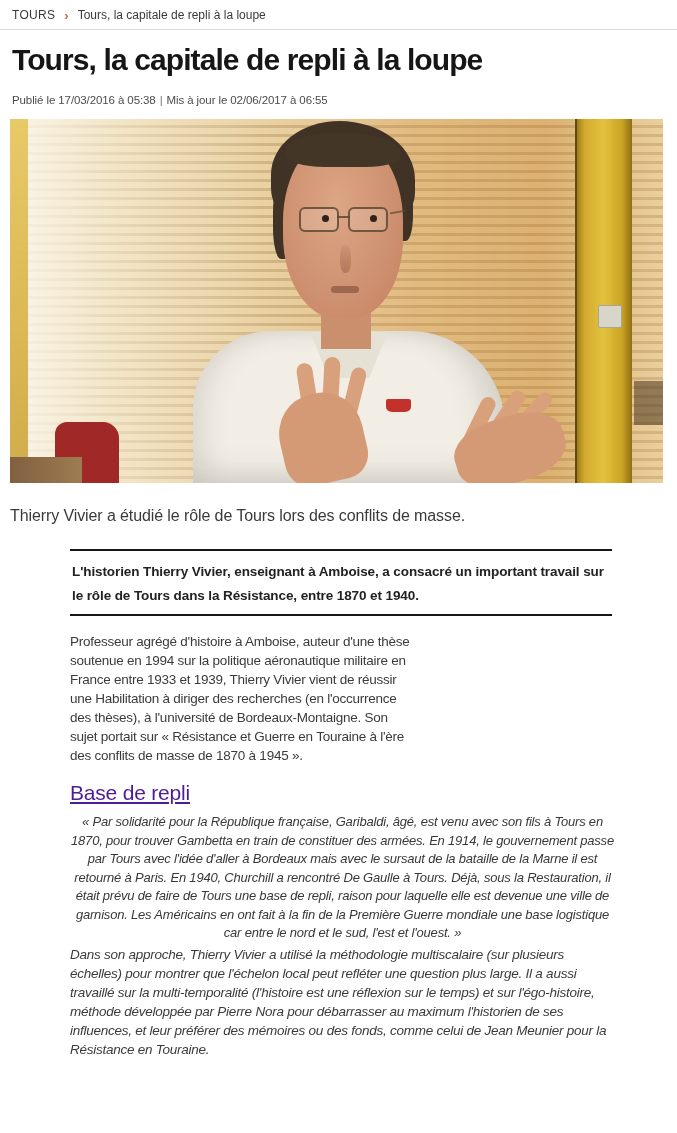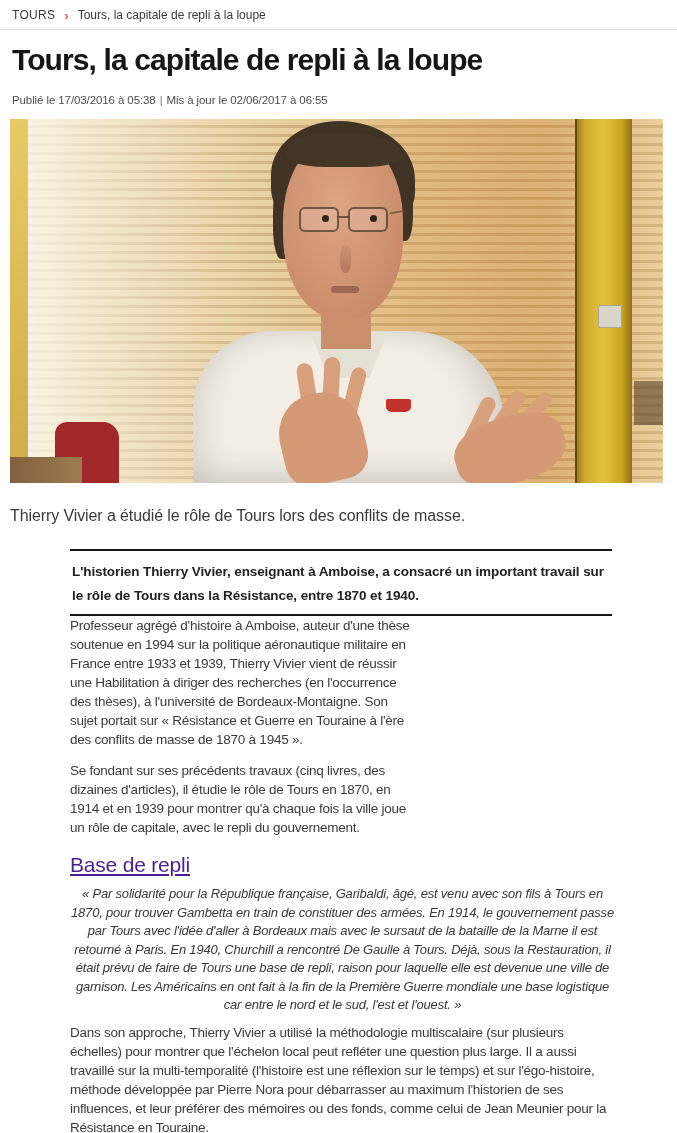--- a/index.html
+++ b/index.html
@@ -102,28 +102,28 @@
 
   
   .article-body { margin-left:70px; width:545px; font-size:13.5px;
     letter-spacing:-0.25px; line-height:19px; color:#3b3b3b; }
   .lead {
     margin-top:24px; width:542px;
     border-top:2px solid #161616; border-bottom:2px solid #161616;
     padding:9px 2px 6px; font-weight:bold; font-size:13.5px;
     line-height:24px; color:#222; letter-spacing:-0.1px;
   }
-  p.body-paragraph { }
+  p.body-paragraph { margin-top:16px; }
   p.narrow { width:340px; }
   p + p.narrow { margin-top:12px; }
   h2.subheading { margin-top:15px; font-size:21px; font-weight:400;
     color:#4c1d95; letter-spacing:-0.2px; line-height:26px;text-decoration:underline; }
   p.quote { margin-top:7px; font-style:italic; font-size:13px; line-height:18.5px;
     letter-spacing:-0.2px; color:#383838;text-align:center; }
-  p.after-quote { margin-top:8px; line-height:19px; }
+  p.after-quote { margin-top:2px; line-height:19px;font-style:italic; }
 </style>
 </head>
 <body>
 
 <nav class="breadcrumb">
   <a class="crumb-section">TOURS</a>
   <span class="crumb-sep">›</span>
   <span class="crumb-current">Tours, la capitale de repli à la loupe</span>
 </nav>
 <hr class="rule-top">
@@ -168,20 +168,19 @@
   <div class="ph hand hand-right"></div>
   <div class="ph brand-logo"></div>
   <div class="ph photo-tint"></div>
 </figure>
 <div class="caption">Thierry Vivier a étudié le rôle de Tours lors des conflits de masse.</div>
 
 <div class="article-body">
   <div class="lead">L'historien Thierry Vivier, enseignant à Amboise, a consacré un important travail sur le rôle de Tours dans la Résistance, entre 1870 et 1940.</div>
 
   <p class="body-paragraph narrow">Professeur agrégé d'histoire à Amboise, auteur d'une thèse soutenue en 1994 sur la politique aéronautique militaire en France entre 1933 et 1939, Thierry Vivier vient de réussir une Habilitation à diriger des recherches (en l'occurrence des thèses), à l'université de Bordeaux-Montaigne. Son sujet portait sur « Résistance et Guerre en Touraine à l'ère des conflits de masse de 1870 à 1945 ».</p>
-  <p class="body-paragraph narrow">Se fondant sur ses précédents travaux (cinq livres, des dizaines d'articles), il étudie le rôle de Tours en 1870, en 1914 et en 1939 pour montrer qu'à chaque fois la ville joue un rôle de capitale, avec le repli du gouvernement.</p>
 
   <h2 class="subheading">Base de repli</h2>
 
   <p class="quote">« Par solidarité pour la République française, Garibaldi, âgé, est venu avec son fils à Tours en 1870, pour trouver Gambetta en train de constituer des armées. En 1914, le gouvernement passe par Tours avec l'idée d'aller à Bordeaux mais avec le sursaut de la bataille de la Marne il est retourné à Paris. En 1940, Churchill a rencontré De Gaulle à Tours. Déjà, sous la Restauration, il était prévu de faire de Tours une base de repli, raison pour laquelle elle est devenue une ville de garnison. Les Américains en ont fait à la fin de la Première Guerre mondiale une base logistique car entre le nord et le sud, l'est et l'ouest. »</p>
   <p class="body-paragraph after-quote">Dans son approche, Thierry Vivier a utilisé la méthodologie multiscalaire (sur plusieurs échelles) pour montrer que l'échelon local peut refléter une question plus large. Il a aussi travaillé sur la multi-temporalité (l'histoire est une réflexion sur le temps) et sur l'égo-histoire, méthode développée par Pierre Nora pour débarrasser au maximum l'historien de ses influences, et leur préférer des mémoires ou des fonds, comme celui de Jean Meunier pour la Résistance en Touraine.</p>
 
 </div>
 
 </body></html>

